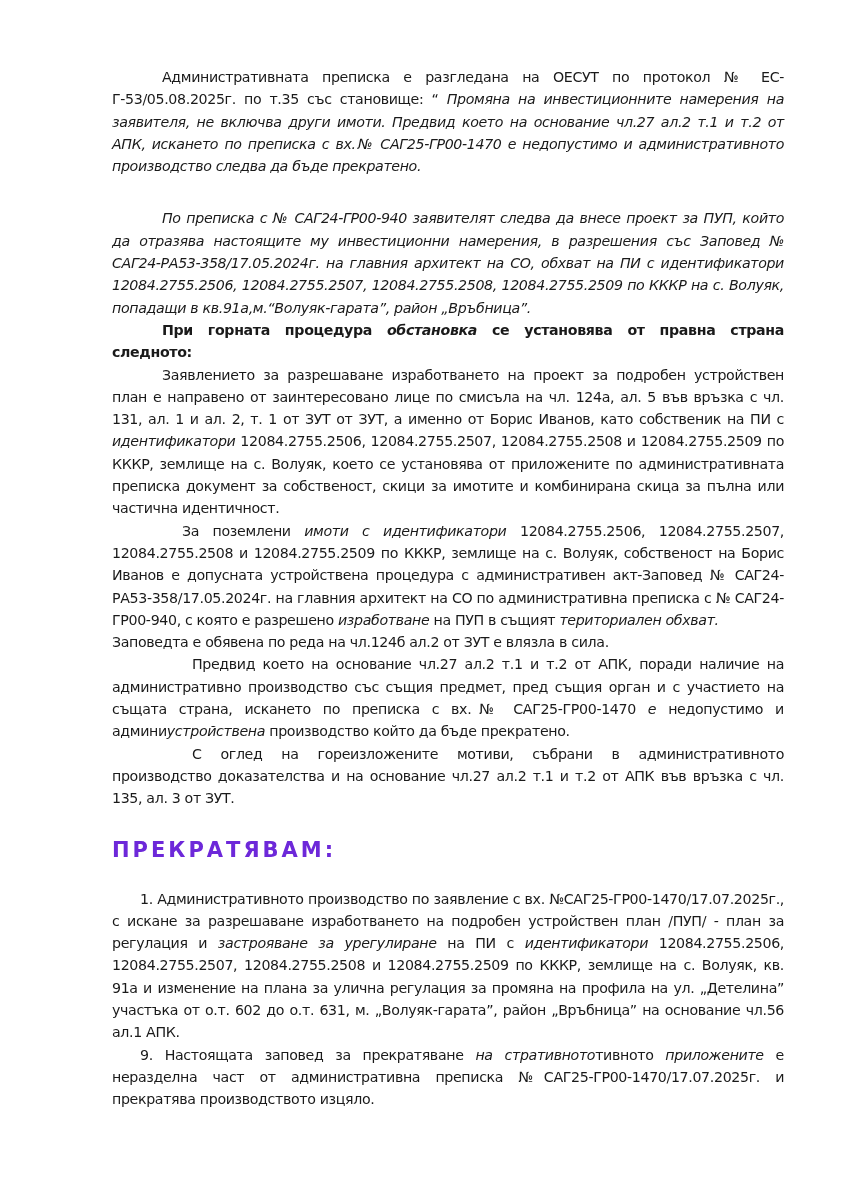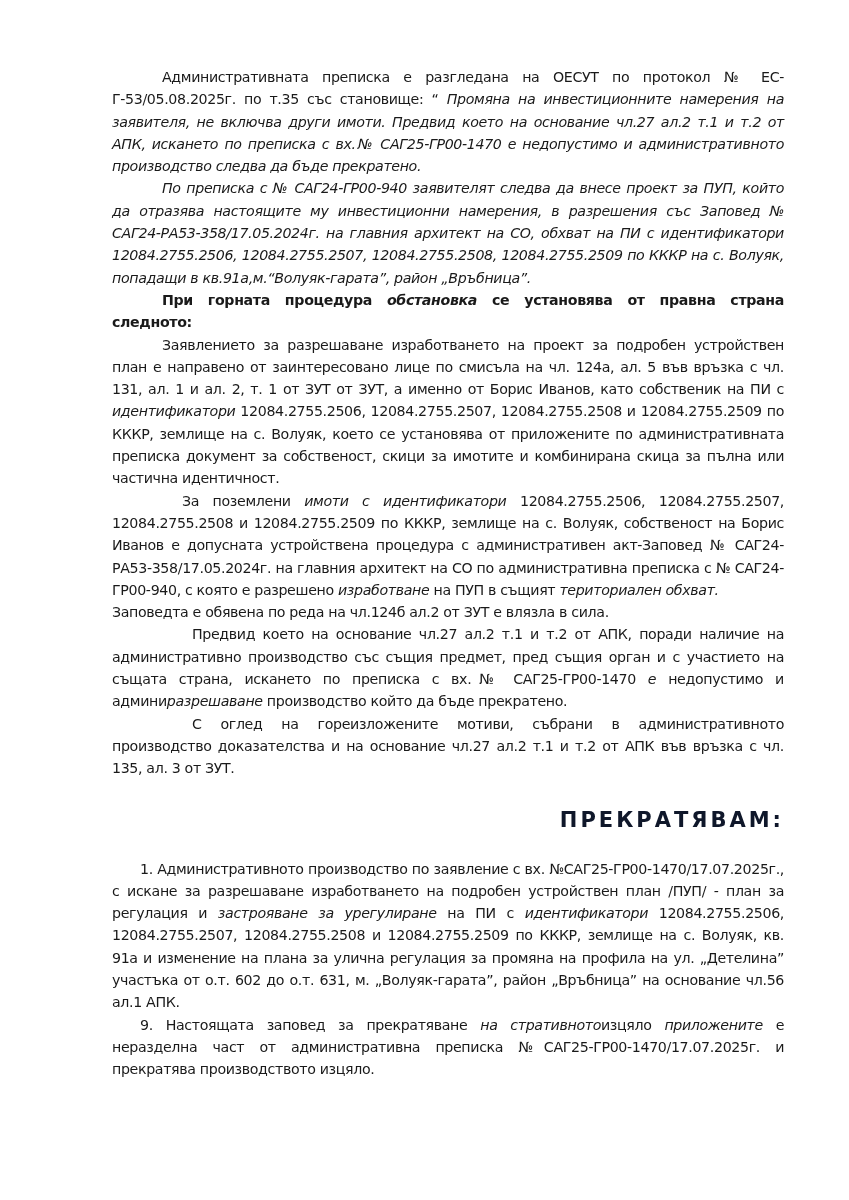--- a/index.html
+++ b/index.html
@@ -25,29 +25,29 @@
       font-size: 14.2px;
       line-height: 22.3px;
       text-align: justify;
       margin: 0;
       letter-spacing: -0.35px;
     }
     .indent1 { text-indent: 50px; }
     .indent2 { text-indent: 70px; }
     .indent3 { text-indent: 80px; }
     .indent-list { text-indent: 28px; }
-    .it { font-style: italic; }
+    .it { font-style: italic; margin-top: 30px; }
     .b { font-weight: bold; }
     .heading {
-      text-align: right;
+      text-align: left;
       font-size: 21px;
       font-weight: bold;
       letter-spacing: 3px;
       margin: 28px 0 26px 0;
-      color: #0f172a;
+      color: #6d28d9;
     }
   </style>
 </head>
 <body>
 
 <div class="page">
 
   <p class="p indent1">
     <span>Административната преписка е разгледана на ОЕСУТ по протокол № ЕС-Г-53/05.08.2025г. по т.35 със становище: “ </span><span class="it">Промяна на инвестиционните намерения на заявителя, не включва други имоти. Предвид което на основание чл.27 ал.2 т.1 и т.2 от АПК, искането по преписка с вх.№ САГ25-ГР00-1470 е недопустимо и административното производство следва да бъде прекратено.</span>
   </p>
@@ -62,28 +62,28 @@
     <span>Заявлението за разрешаване изработването на проект за подробен устройствен план е направено от заинтересовано лице по смисъла на чл. 124а, ал. 5 във връзка с чл. 131, ал. 1 и ал. 2, т. 1 от ЗУТ от ЗУТ, а именно от Борис Иванов, като собственик на ПИ с </span><span class="it">идентификатори</span><span> 12084.2755.2506, 12084.2755.2507, 12084.2755.2508 и 12084.2755.2509 по КККР, землище на с. Волуяк, което се установява от приложените по административната преписка документ за собственост, скици за имотите и комбинирана скица за пълна или частична идентичност.</span>
   </p>
 
   <p class="p indent2">
     <span>За поземлени </span><span class="it">имоти с идентификатори</span><span> 12084.2755.2506, 12084.2755.2507, 12084.2755.2508 и 12084.2755.2509 по КККР, землище на с. Волуяк, собственост на Борис Иванов е допусната устройствена процедура с административен акт-Заповед № САГ24-РА53-358/17.05.2024г.   на главния архитект на СО по административна преписка с № САГ24-ГР00-940, с която е разрешено </span><span class="it">изработване</span><span> на ПУП в  същият </span><span class="it">териториален обхват.</span>
   </p>
 
   <p class="p">Заповедта е  обявена по реда на чл.124б ал.2 от ЗУТ е влязла в сила.</p>
 
   <p class="p indent3">
-    <span>Предвид което на основание чл.27 ал.2 т.1 и т.2 от АПК, поради наличие на административно производство със същия предмет, пред същия орган и с участието на същата страна, искането по преписка с вх.№ САГ25-ГР00-1470 </span><span class="it">е</span><span> недопустимо и админи</span><span class="it">разрешаване</span><span> производство който да бъде прекратено.</span>
+    <span>Предвид което на основание чл.27 ал.2 т.1 и т.2 от АПК, поради наличие на административно производство със същия предмет, пред същия орган и с участието на същата страна, искането по преписка с вх.№ САГ25-ГР00-1470 </span><span class="it">е</span><span> недопустимо и админи</span><span class="it">устройствена</span><span> производство който да бъде прекратено.</span>
   </p>
 
   <p class="p indent3">С оглед на гореизложените мотиви, събрани в административното производство доказателства и на основание чл.27 ал.2 т.1 и т.2 от АПК във връзка с чл. 135, ал. 3 от ЗУТ.</p>
 
   <div class="heading">ПРЕКРАТЯВАМ:</div>
 
   <p class="p indent-list">
     <span>1. Административното производство по заявление с вх. №САГ25-ГР00-1470/17.07.2025г., с искане за  разрешаване изработването на подробен устройствен план /ПУП/ - план за регулация и </span><span class="it">застрояване за урегулиране</span><span> на ПИ с </span><span class="it">идентификатори</span><span>  12084.2755.2506,  12084.2755.2507,  12084.2755.2508  и 12084.2755.2509 по КККР, землище на с. Волуяк, кв. 91а и изменение на плана за улична регулация за промяна на профила на ул. „Детелина” участъка от о.т. 602 до о.т. 631, м. „Волуяк-гарата”, район „Връбница” на основание чл.56 ал.1 АПК.</span>
   </p>
 
   <p class="p indent-list">
-    <span>9. Настоящата заповед за прекратяване </span><span class="it">на стративното</span><span>изцяло </span><span class="it">приложените</span><span> е неразделна част от административна преписка  №САГ25-ГР00-1470/17.07.2025г. и прекратява производството изцяло.</span>
+    <span>9. Настоящата заповед за прекратяване </span><span class="it">на стративното</span><span>тивното </span><span class="it">приложените</span><span> е неразделна част от административна преписка  №САГ25-ГР00-1470/17.07.2025г. и прекратява производството изцяло.</span>
   </p>
 
 </div>
 
 </body></html>

